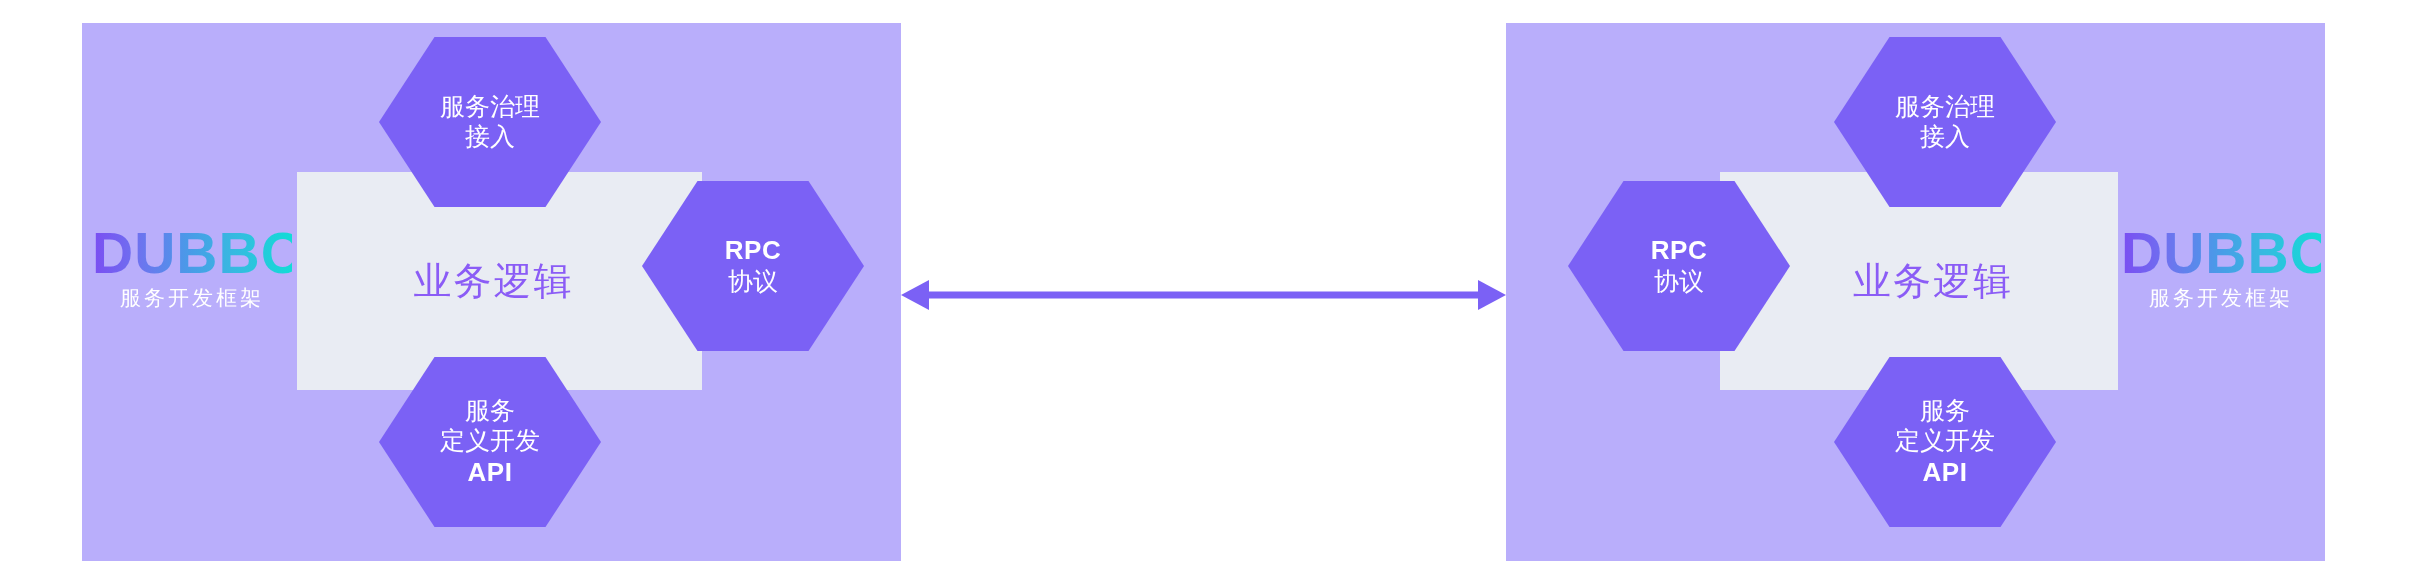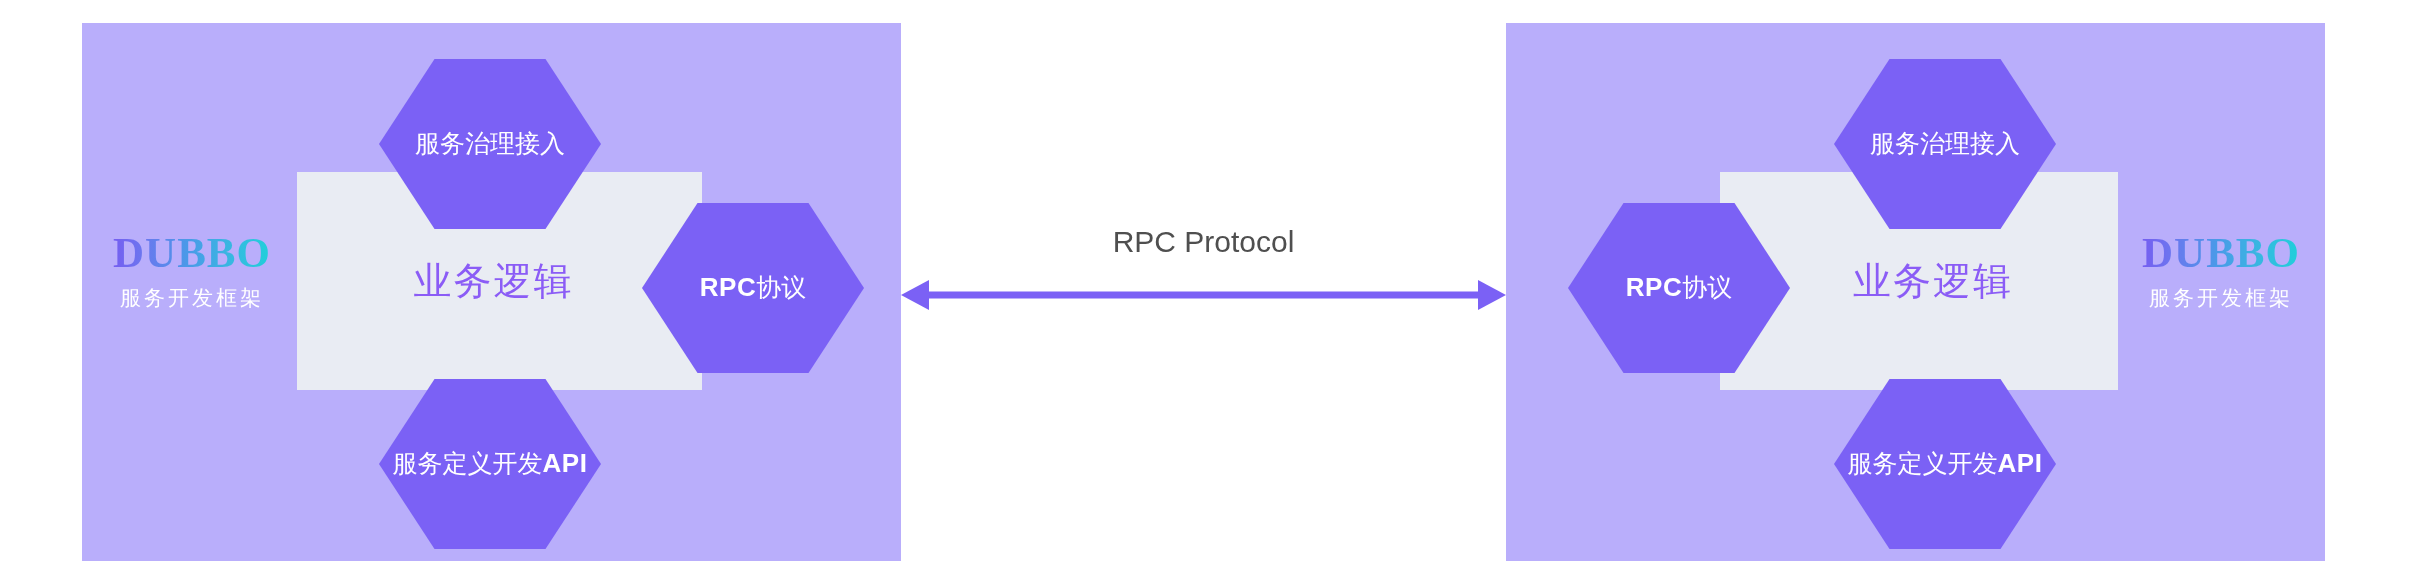--- a/index.html
+++ b/index.html
@@ -54,27 +54,26 @@
   #biz-right { left: 214px; top: 149px; width: 398px; height: 218px; }
   #biz-right .biz-label { transform: translateX(14px); }
 
   
   .hex {
     position: absolute;
     background: #7b61f5;
     -webkit-clip-path: polygon(25% 0%, 75% 0%, 100% 50%, 75% 100%, 25% 100%, 0% 50%);
     clip-path: polygon(25% 0%, 75% 0%, 100% 50%, 75% 100%, 25% 100%, 0% 50%);
     display: flex;
-    flex-direction: row;
+    flex-direction: column;
     align-items: center;
     justify-content: center;
     color: #ffffff;
     text-align: center;
     line-height: 1.22;
-    margin-top: 22px;
   }
   .hex .ln {
     display: block;
     font-size: 25px;
     white-space: nowrap;
     font-family: "DejaVu Sans", "Liberation Sans", sans-serif;
   }
   .hex .ln.bold {
     font-weight: bold;
     font-family: "Liberation Sans", "DejaVu Sans", sans-serif;
@@ -98,23 +97,23 @@
     width: 200px;
     text-align: center;
   }
   #logo-left  { left: 10px;  top: 207px; }
   #logo-right { left: 615px; top: 207px; }
 
   .logo-word {
     display: block;
     height: 46px;
     line-height: 46px;
-    font-family: Liberation Serif, serif;
+    font-family: Liberation Sans, sans-serif;
     font-weight: bold;
-    font-size: 43px;
+    font-size: 57px;
     letter-spacing: 1px;
     background-image: linear-gradient(90deg,#7b4df2 0%, #6d74ef 24%, #4a9ae8 48%, #35bbe0 72%, #12dcd6 100%);
     -webkit-background-clip: text;
     background-clip: text;
     color: transparent;
     -webkit-text-fill-color: transparent;
   }
   .logo-sub {
     display: block;
     margin-top: 8px;
@@ -181,21 +180,20 @@
     </div>
 
     <div class="logo-block" id="logo-left">
       <span class="logo-word">DUBBO</span>
       <span class="logo-sub">服务开发框架</span>
     </div>
 
   </div>
 
   <div id="connector">
-    <div id="protocol-label">RPC Protocol</div>
     <svg id="arrow-svg" viewBox="0 0 605 36" preserveAspectRatio="none">
       <line x1="22" y1="18" x2="583" y2="18" stroke="#7b61f5" stroke-width="7"></line>
       <polygon points="0,18 28,3 28,33" fill="#7b61f5"></polygon>
       <polygon points="605,18 577,3 577,33" fill="#7b61f5"></polygon>
     </svg>
   </div>
 
   <div class="panel" id="panel-right">
 
     <div class="biz-box" id="biz-right">

